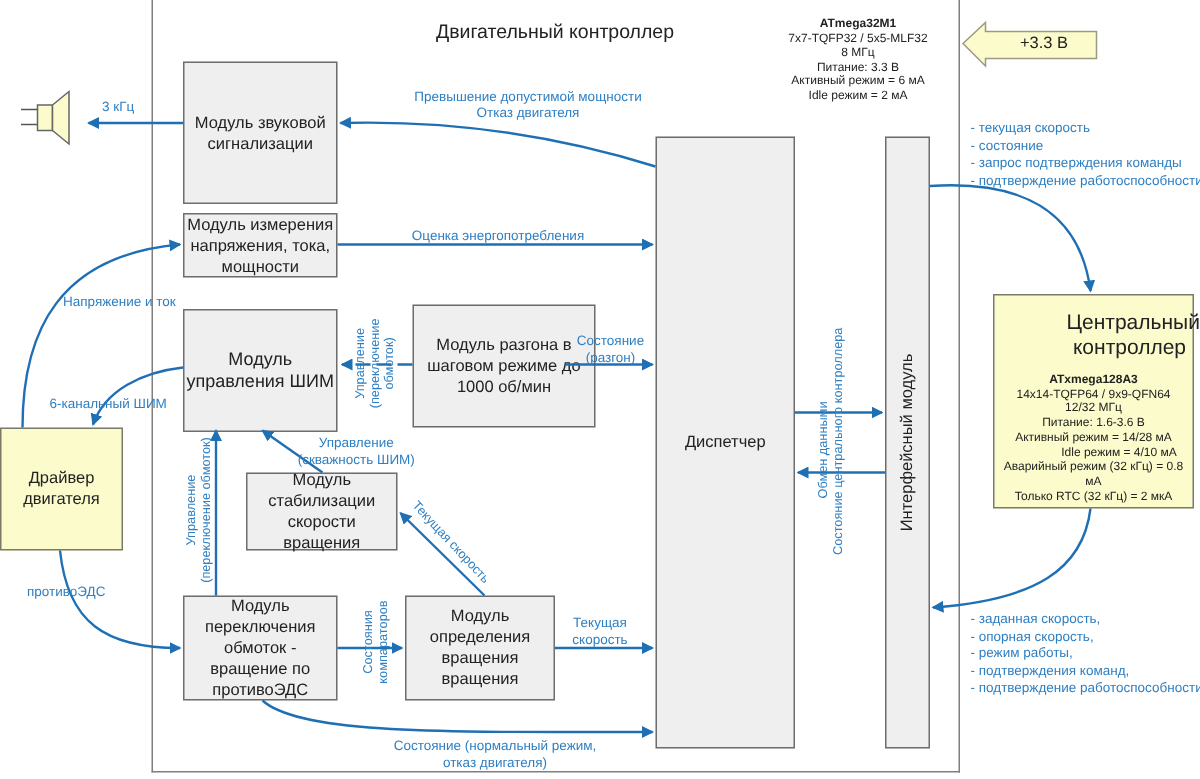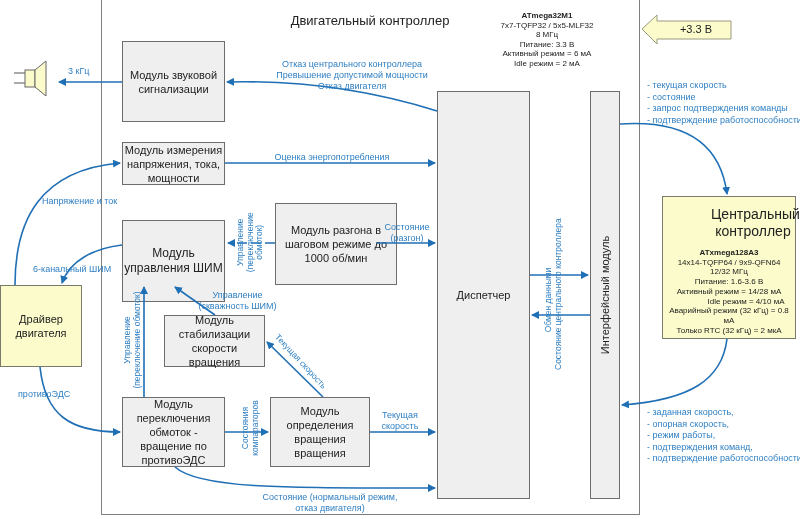--- a/index.html
+++ b/index.html
@@ -10,21 +10,21 @@
            border: 1px solid #7f7f7f; border-top: none; box-sizing: border-box; background: #ffffff; }
   .box { position: absolute; background: #efefef; border: 1px solid #6d6d6d; box-sizing: border-box;
          display: flex; align-items: center; justify-content: center; text-align: center;
          color: #222; font-size: 11px; line-height: 14px; }
   .ybox { position: absolute; background: #fcfbcb; border: 1px solid #7a7a6a; box-sizing: border-box;
           text-align: center; color: #222; }
   .lbl { position: absolute; color: #2e7fc2; font-size: 9px; line-height: 11px; text-align: center; white-space: nowrap; }
   .vert { transform: rotate(-90deg); transform-origin: center center; }
   .title { position: absolute; left: 240px; top: 13px; width: 260px; text-align: center;
            font-size: 13px; color: #222; }
-  .mcu { position: absolute; left: 472px; top: 11px; width: 150px; text-align: center;
+  .mcu { position: absolute; left: 497px; top: 11px; width: 150px; text-align: center;
          font-size: 8px; line-height: 9.5px; color: #222; }
   .mcu b { font-weight: bold; }
   .bullets { position: absolute; color: #2e7fc2; font-size: 9px; line-height: 11.5px; white-space: nowrap; }
   .bullets div { margin: 0; }
   svg.wires { position: absolute; left: 0; top: 0; width: 800px; height: 519px; pointer-events: none; }
 </style>
 </head>
 <body>
 
 <div class="outer"></div>
@@ -32,27 +32,27 @@
 
 <div class="mcu">
   <div><b>ATmega32M1</b></div>
   <div>7x7-TQFP32 / 5x5-MLF32</div>
   <div>8 МГц</div>
   <div>Питание: 3.3 В</div>
   <div>Активный режим = 6 мА</div>
   <div>Idle режим = 2 мА</div>
 </div>
 
-<div class="box" style="left:122px;top:41px;width:103px;height:81px;">
+<div class="box" style="left:122px;top:41px;width:103px;height:95px;">
   <span>Модуль звуковой сигнализации</span>
 </div>
 <div class="box" style="left:122px;top:142px;width:103px;height:43px;">
   <span>Модуль измерения напряжения, тока, мощности</span>
 </div>
-<div class="box" style="left:122px;top:220px;width:103px;height:82px;font-size:12px;line-height:15px;">
+<div class="box" style="left:122px;top:206px;width:103px;height:82px;font-size:12px;line-height:15px;">
   <span>Модуль управления ШИМ</span>
 </div>
 <div class="box" style="left:275px;top:203px;width:122px;height:82px;font-size:11px;line-height:14px;">
   <span>Модуль разгона в шаговом режиме до 1000 об/мин</span>
 </div>
 <div class="box" style="left:164px;top:315px;width:101px;height:52px;">
   <span>Модуль стабилизации скорости вращения</span>
 </div>
 <div class="box" style="left:122px;top:397px;width:103px;height:70px;">
   <span>Модуль переключения обмоток - вращение по противоЭДС</span>
@@ -137,21 +137,20 @@
     <path d="M620,124 C680,120 720,140 727,194" marker-end="url(#ah)"></path>
 
     <path d="M727,339 C722,380 690,400 622,405" marker-end="url(#ah)"></path>
   </g>
 </svg>
 
 <div class="abs" style="left:661px;top:23px;width:70px;text-align:center;font-size:11px;color:#222;">+3.3 В</div>
 
 <div class="lbl" style="left:68px;top:66px;">3 кГц</div>
 <div class="lbl" style="left:262px;top:59px;width:180px;">
-  <div>Отказ центрального контроллера</div>
   <div>Превышение допустимой мощности</div>
   <div>Отказ двигателя</div>
 </div>
 <div class="lbl" style="left:262px;top:152px;width:140px;">Оценка энергопотребления</div>
 <div class="lbl" style="left:10px;top:196px;margin-left:32px;">Напряжение и ток</div>
 <div class="lbl" style="left:33px;top:264px;">6-канальный ШИМ</div>
 <div class="lbl" style="left:18px;top:389px;">противоЭДС</div>
 
 <div class="lbl vert" style="left:215px;top:228px;width:70px;font-size:8.5px;line-height:9.5px;">
   <div>Управление</div>

